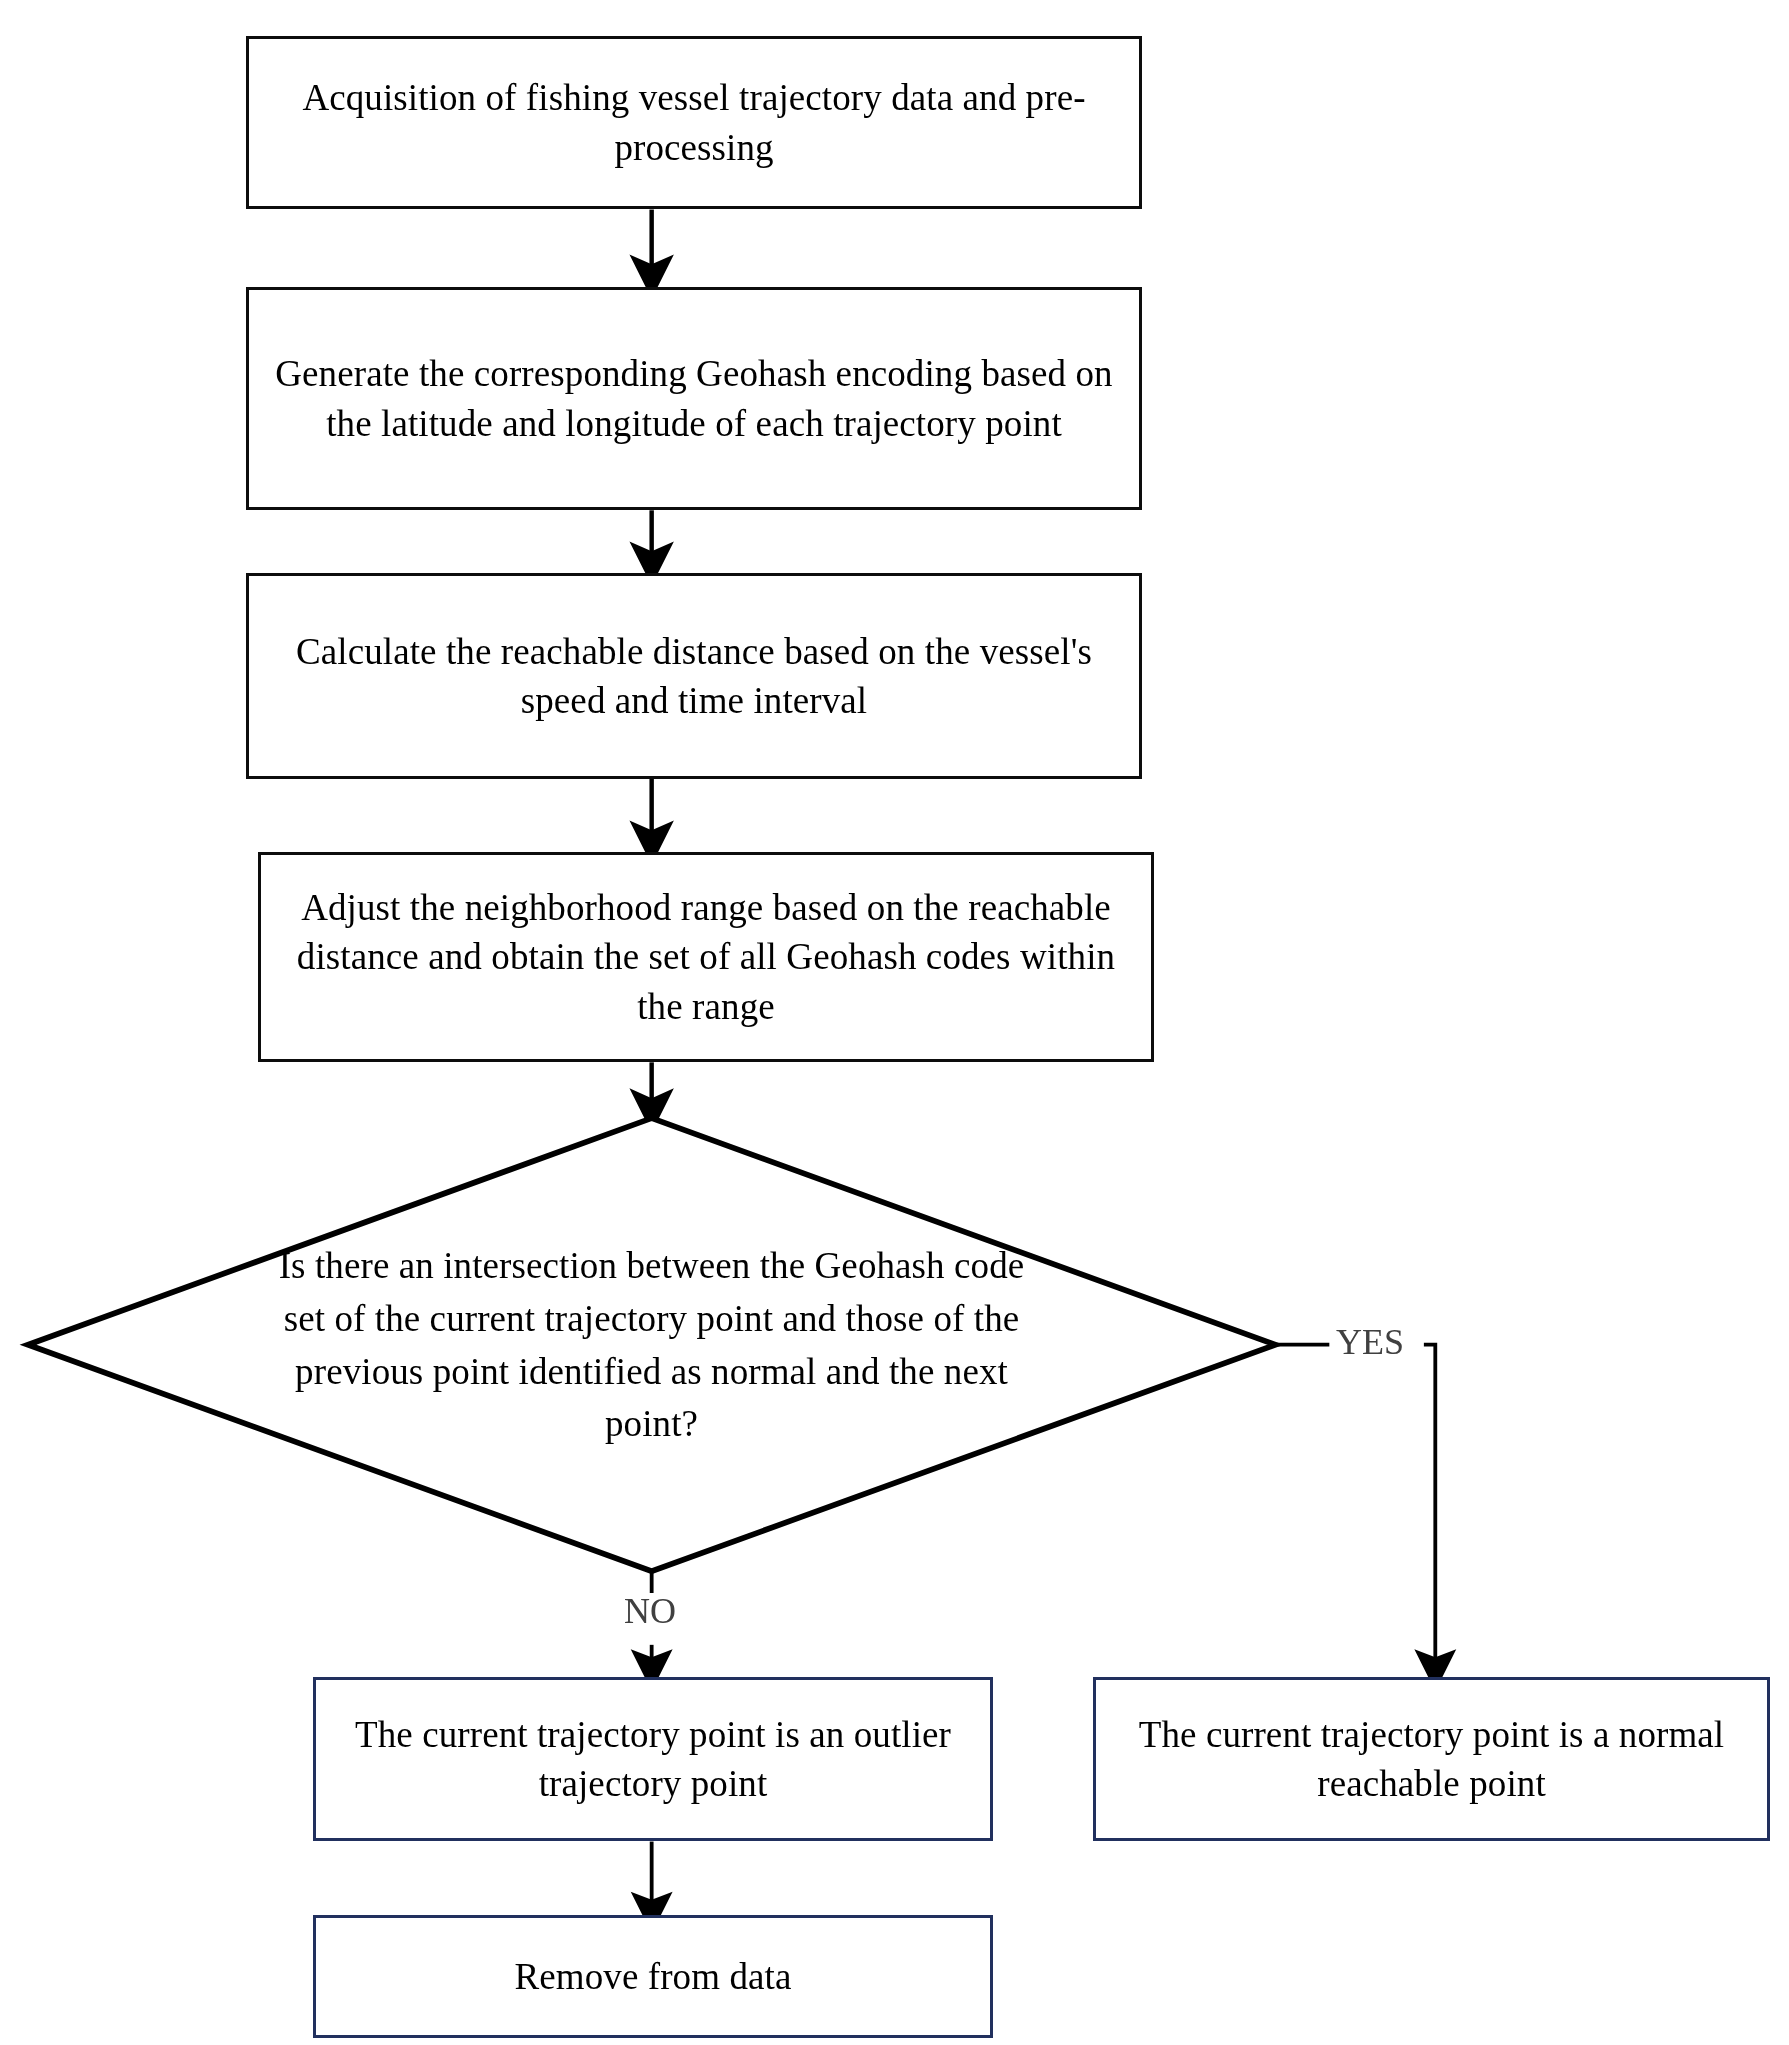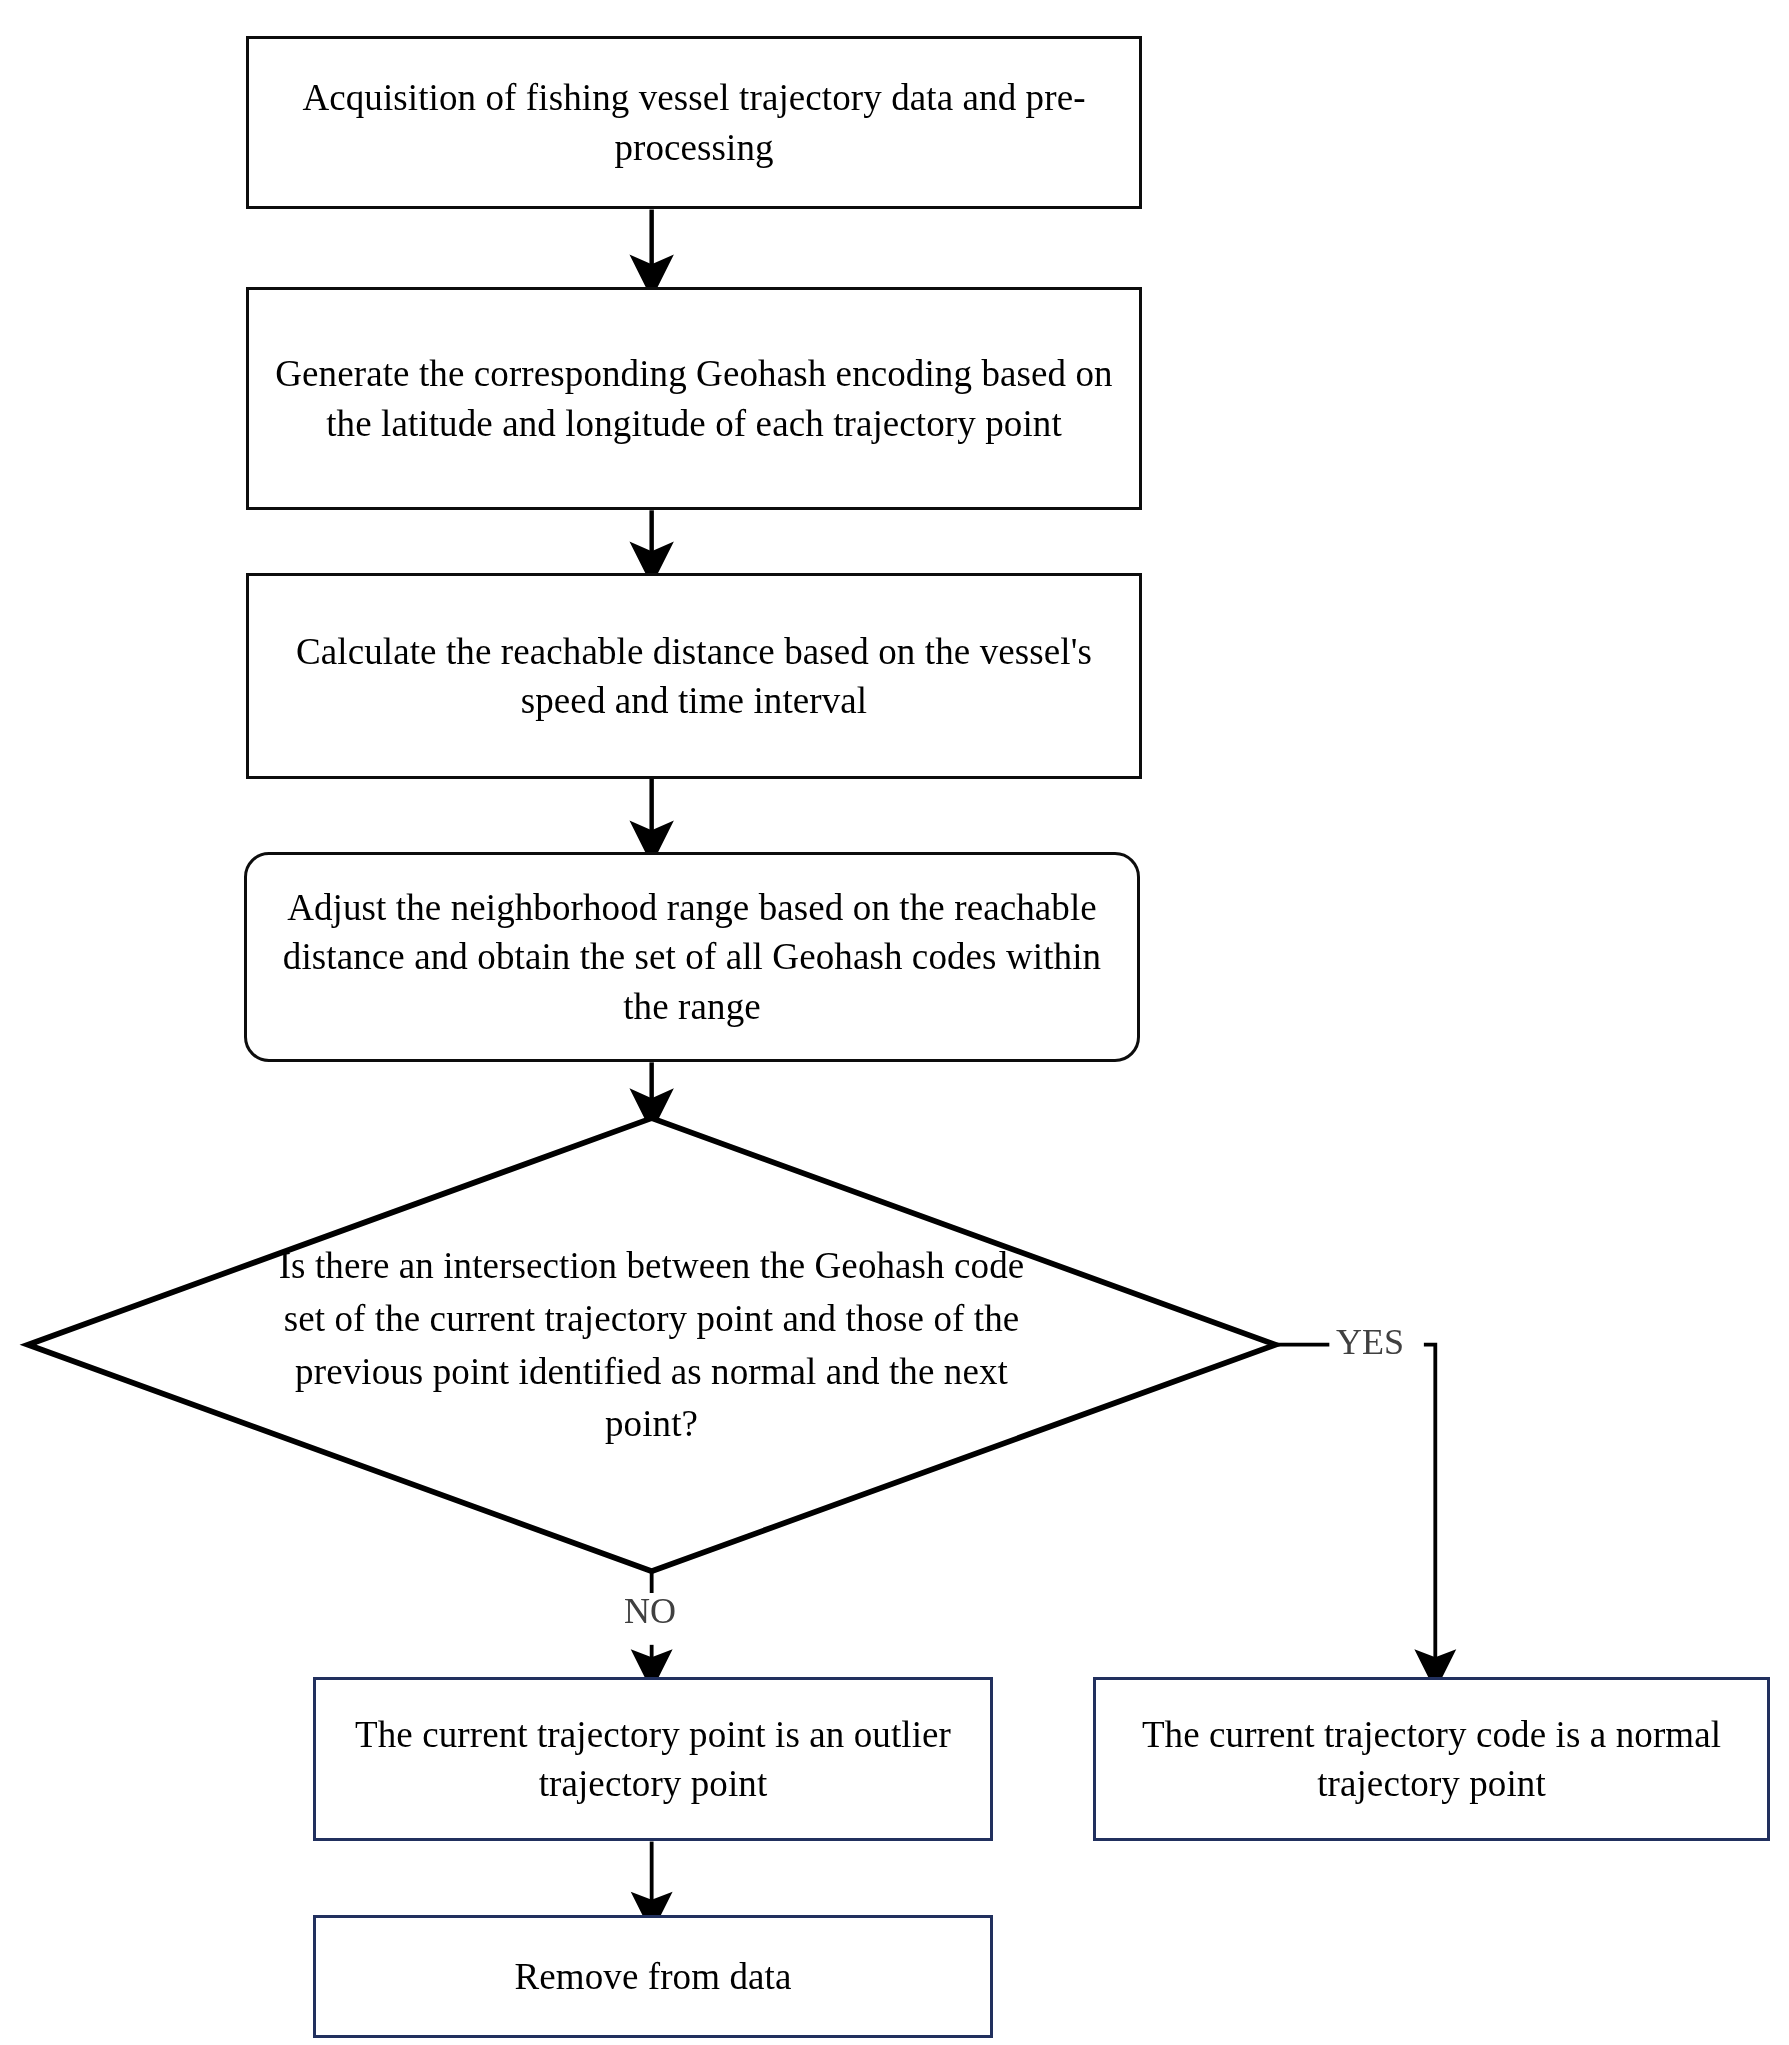--- a/index.html
+++ b/index.html
@@ -115,38 +115,38 @@
   </div>
 
   <div class="node proc" style="left:203px; top:287px; width:896px; height:223px;">
     <span class="txt">Generate the corresponding Geohash encoding based on the latitude and longitude of each trajectory point</span>
   </div>
 
   <div class="node proc" style="left:203px; top:573px; width:896px; height:206px;">
     <span class="txt">Calculate the reachable distance based on the vessel's speed and time interval</span>
   </div>
 
-  <div class="node proc" style="left:201px; top:852px; width:896px; height:210px;border-radius:25px;">
+  <div class="node proc" style="left:215px; top:852px; width:896px; height:210px;">
     <span class="txt">Adjust the neighborhood range based on the reachable distance and obtain the set of all Geohash codes within the range</span>
   </div>
 
   <div class="diamond-text" style="left:266px; top:1225px; width:771px; height:241px;">
     <span>Is there an intersection between the Geohash code set of the current trajectory point and those of the previous point identified as normal and the next point?</span>
   </div>
 
   <div class="edge-label" style="left:1331px; top:1324px;">YES</div>
 
   <div class="edge-label" style="left:619px; top:1593px;text-align:center;">NO</div>
 
   <div class="node term" style="left:313px; top:1677px; width:680px; height:164px;">
     <span class="txt">The current trajectory point is an outlier trajectory point</span>
   </div>
 
   <div class="node term" style="left:1093px; top:1677px; width:677px; height:164px;">
-    <span class="txt">The current trajectory code is a normal trajectory point</span>
+    <span class="txt">The current trajectory point is a normal reachable point</span>
   </div>
 
   <div class="node term" style="left:313px; top:1915px; width:680px; height:123px;">
     <span class="txt">Remove from data</span>
   </div>
 
 </div>
 
 
 </body></html>

